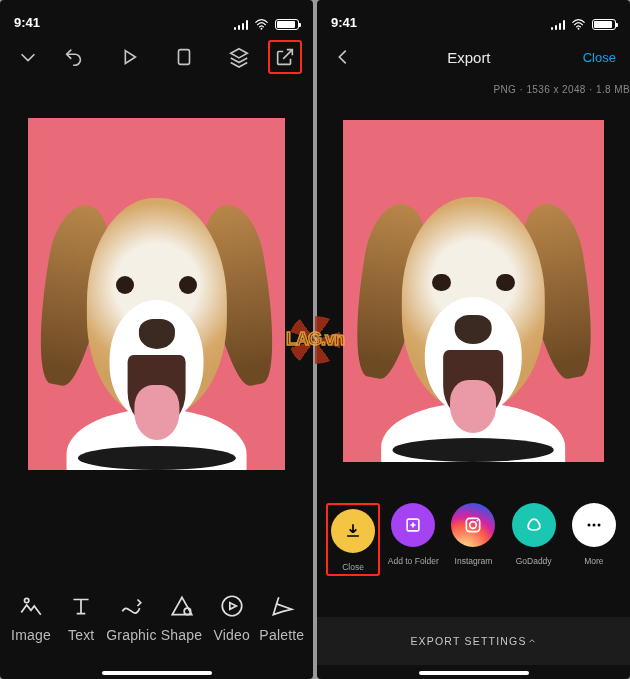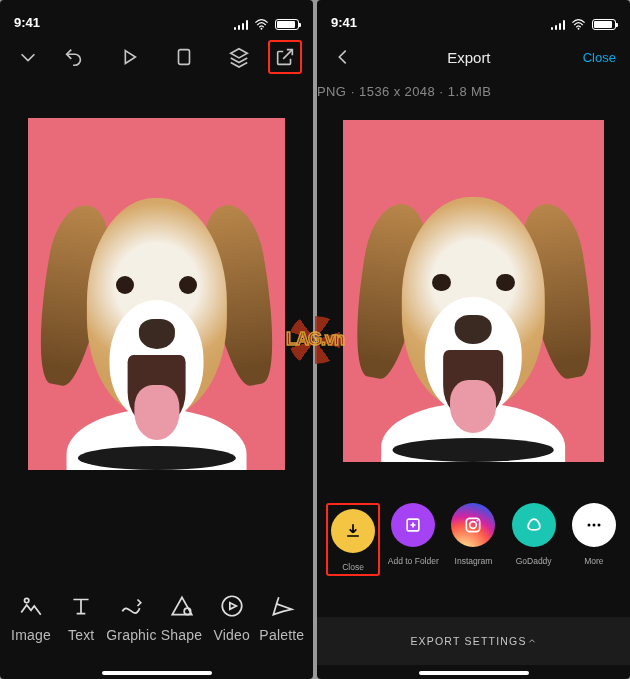--- a/index.html
+++ b/index.html
@@ -47,21 +47,21 @@
   .bottom-tools { position:absolute; left:0; right:0; bottom:16px; height:90px; display:flex; align-items:center; justify-content:space-around; padding:0 6px; }
   .tool { display:flex; flex-direction:column; align-items:center; gap:8px; width:48px; cursor:pointer; }
   .tool svg{ width:26px;height:26px;stroke:#ddd;stroke-width:1.6;fill:none; }
   .tool span{ font-size:14px; color:#bbb; letter-spacing:0.2px; }
   .home-ind{position:absolute;left:50%;bottom:4px;transform:translateX(-50%);width:110px;height:4px;background:#fff;border-radius:3px;}
 
   
   .export-head{position:absolute;top:34px;left:0;right:0;height:46px;display:flex;align-items:center;justify-content:space-between;padding:0 14px;color:#a3a3a3;gap:40px;}
   .export-head .title{color:#eaeaea;font-size:15px;font-weight:500;}
   .export-head .close{font-size:13px;color:#0ea5e9;}
-  .file-info{position:absolute;top:84px;left:0;right:0;text-align:left;font-size:13px;color:#888;letter-spacing:0.4px;}
+  .file-info{position:absolute;top:84px;left:0;right:0;text-align:right;font-size:10px;color:#888;letter-spacing:0.4px;}
 
   
   .export-actions{position:absolute;left:0;right:0;bottom:66px;height:110px;display:flex;align-items:flex-start;justify-content:space-around;padding:0 6px;}
   .action{display:flex;flex-direction:column;align-items:center;gap:9px;width:54px;cursor:pointer;}
   .circ{width:44px;height:44px;border-radius:50%;display:flex;align-items:center;justify-content:center;}
   .circ svg{width:20px;height:20px;stroke:#fff;stroke-width:2;fill:none;}
   .circ.save{background:#f4c542;}
   .circ.save svg{stroke:#000;}
   .circ.folder{background:#a442f4;}
   .circ.insta{background:radial-gradient(circle at 30% 110%,#fdf497 0%,#fd5949 45%,#d6249f 60%,#285AEB 90%);}

